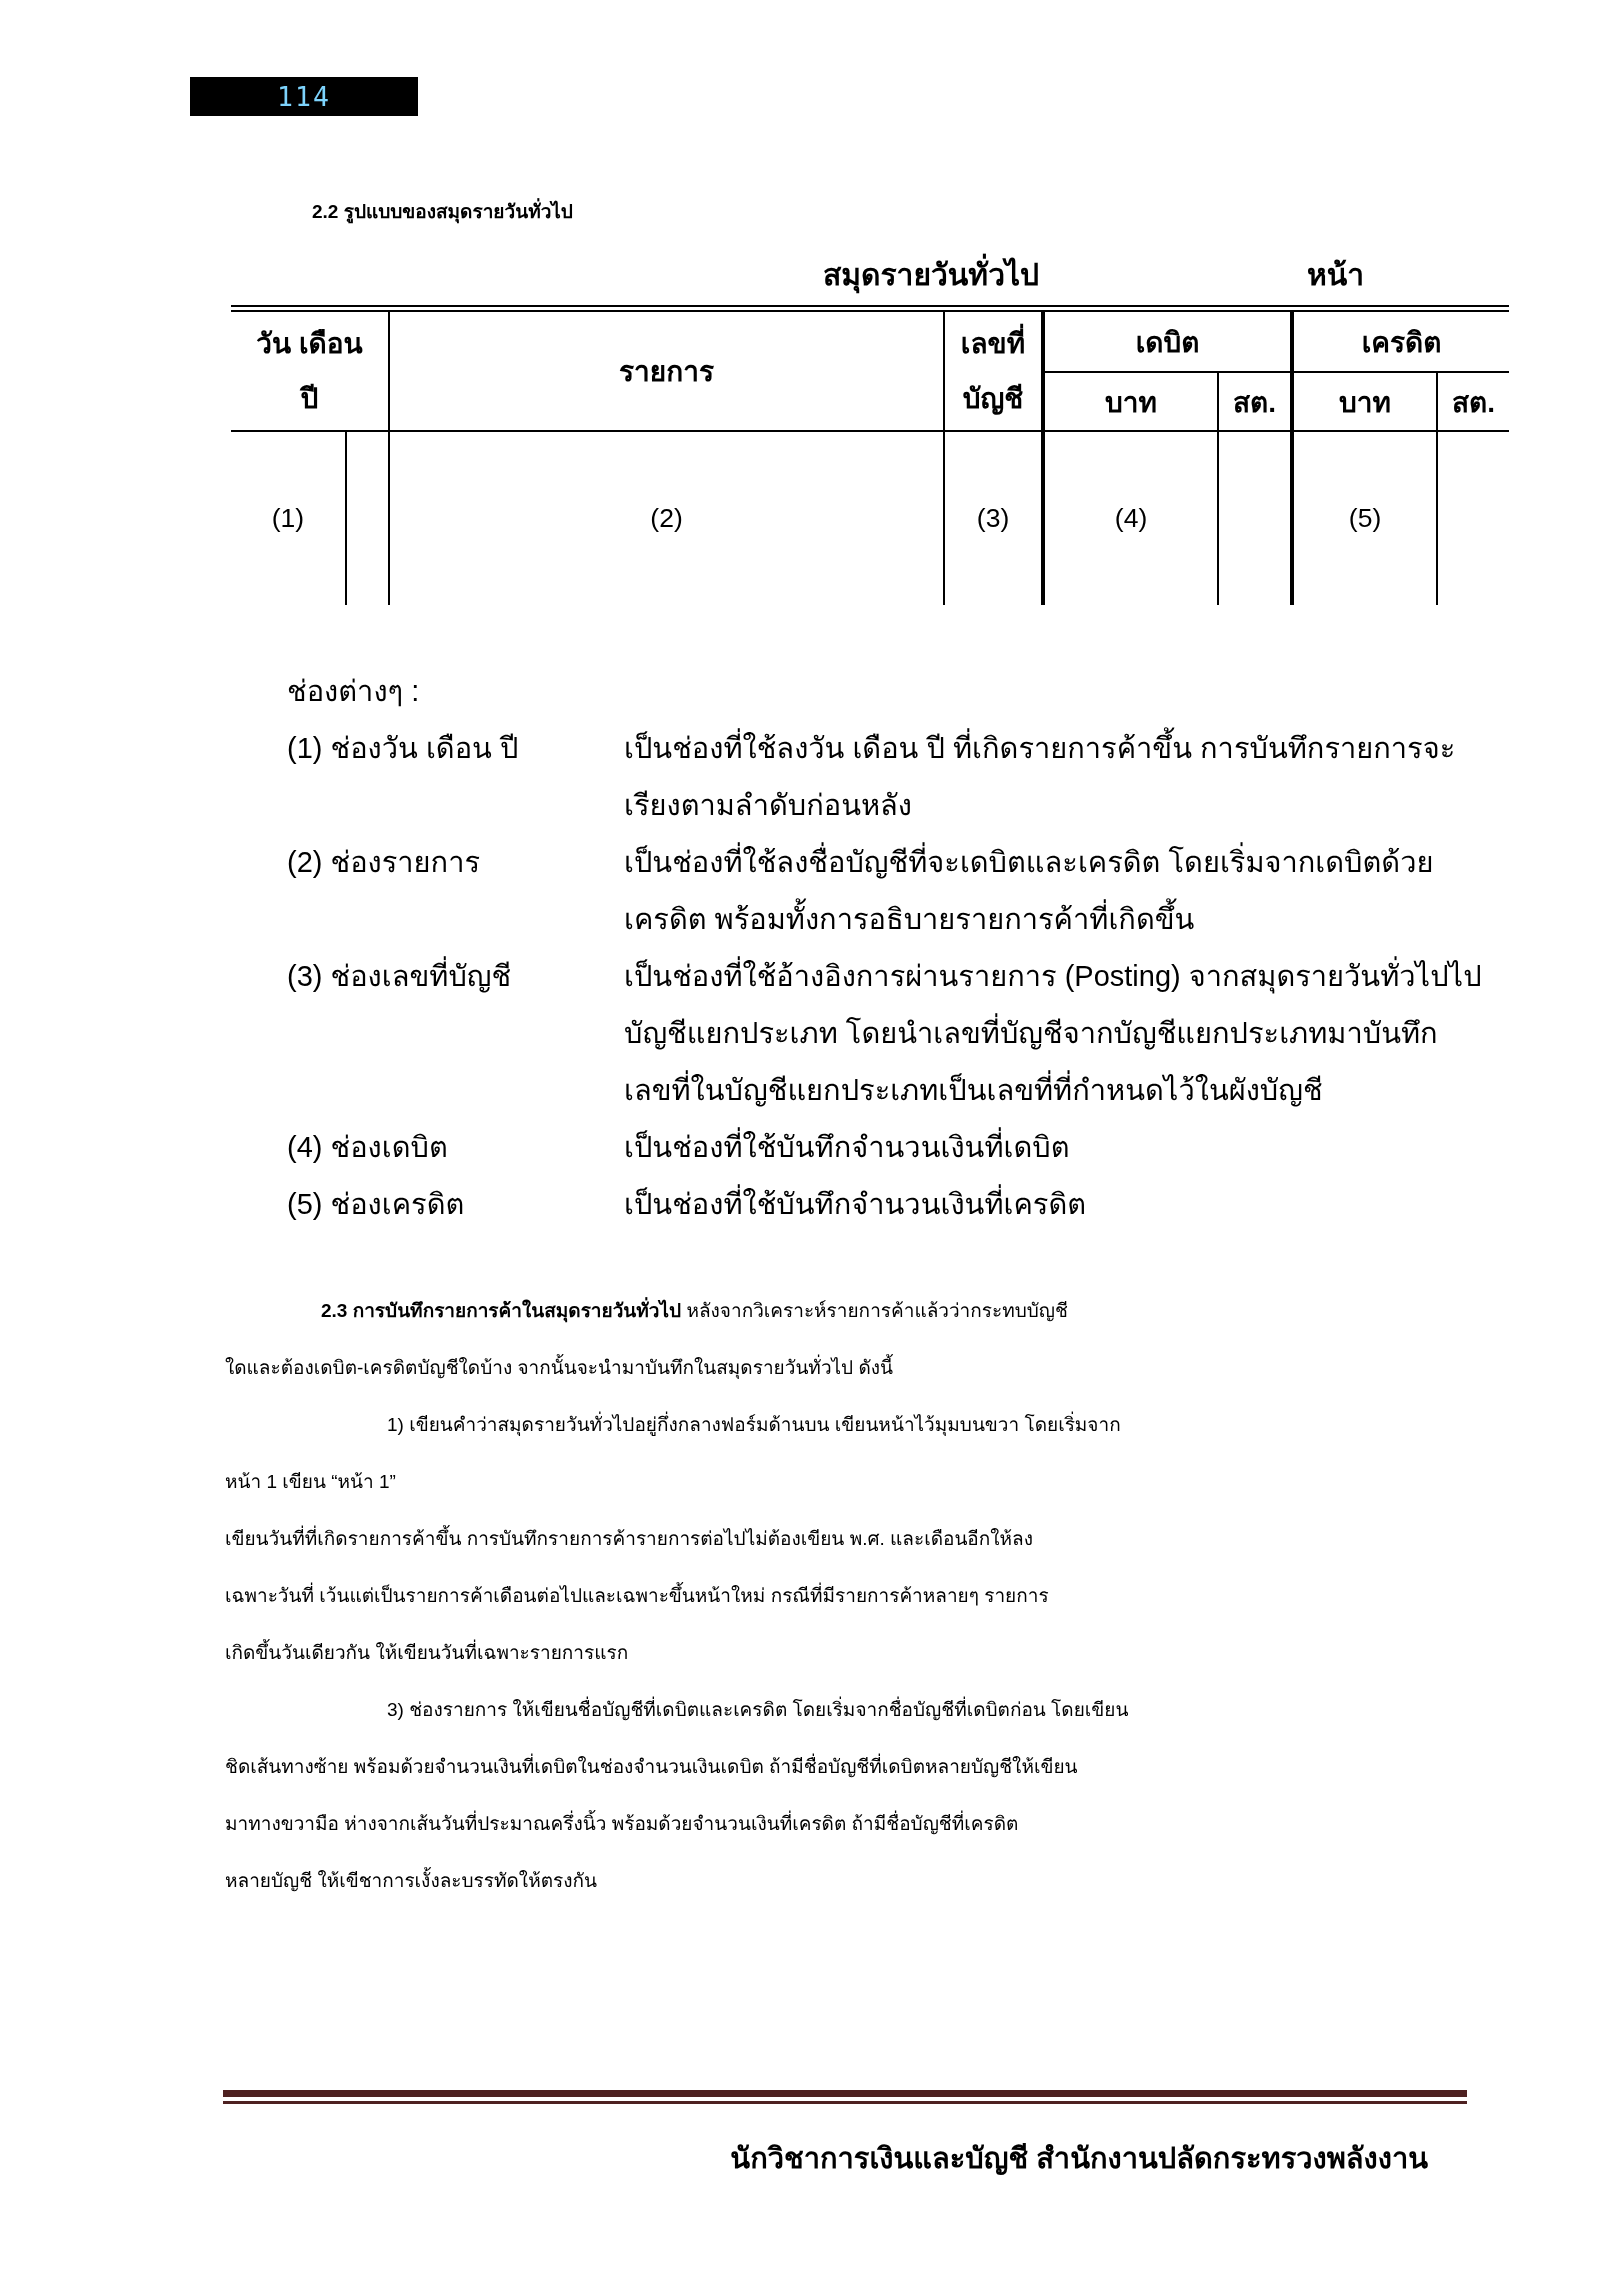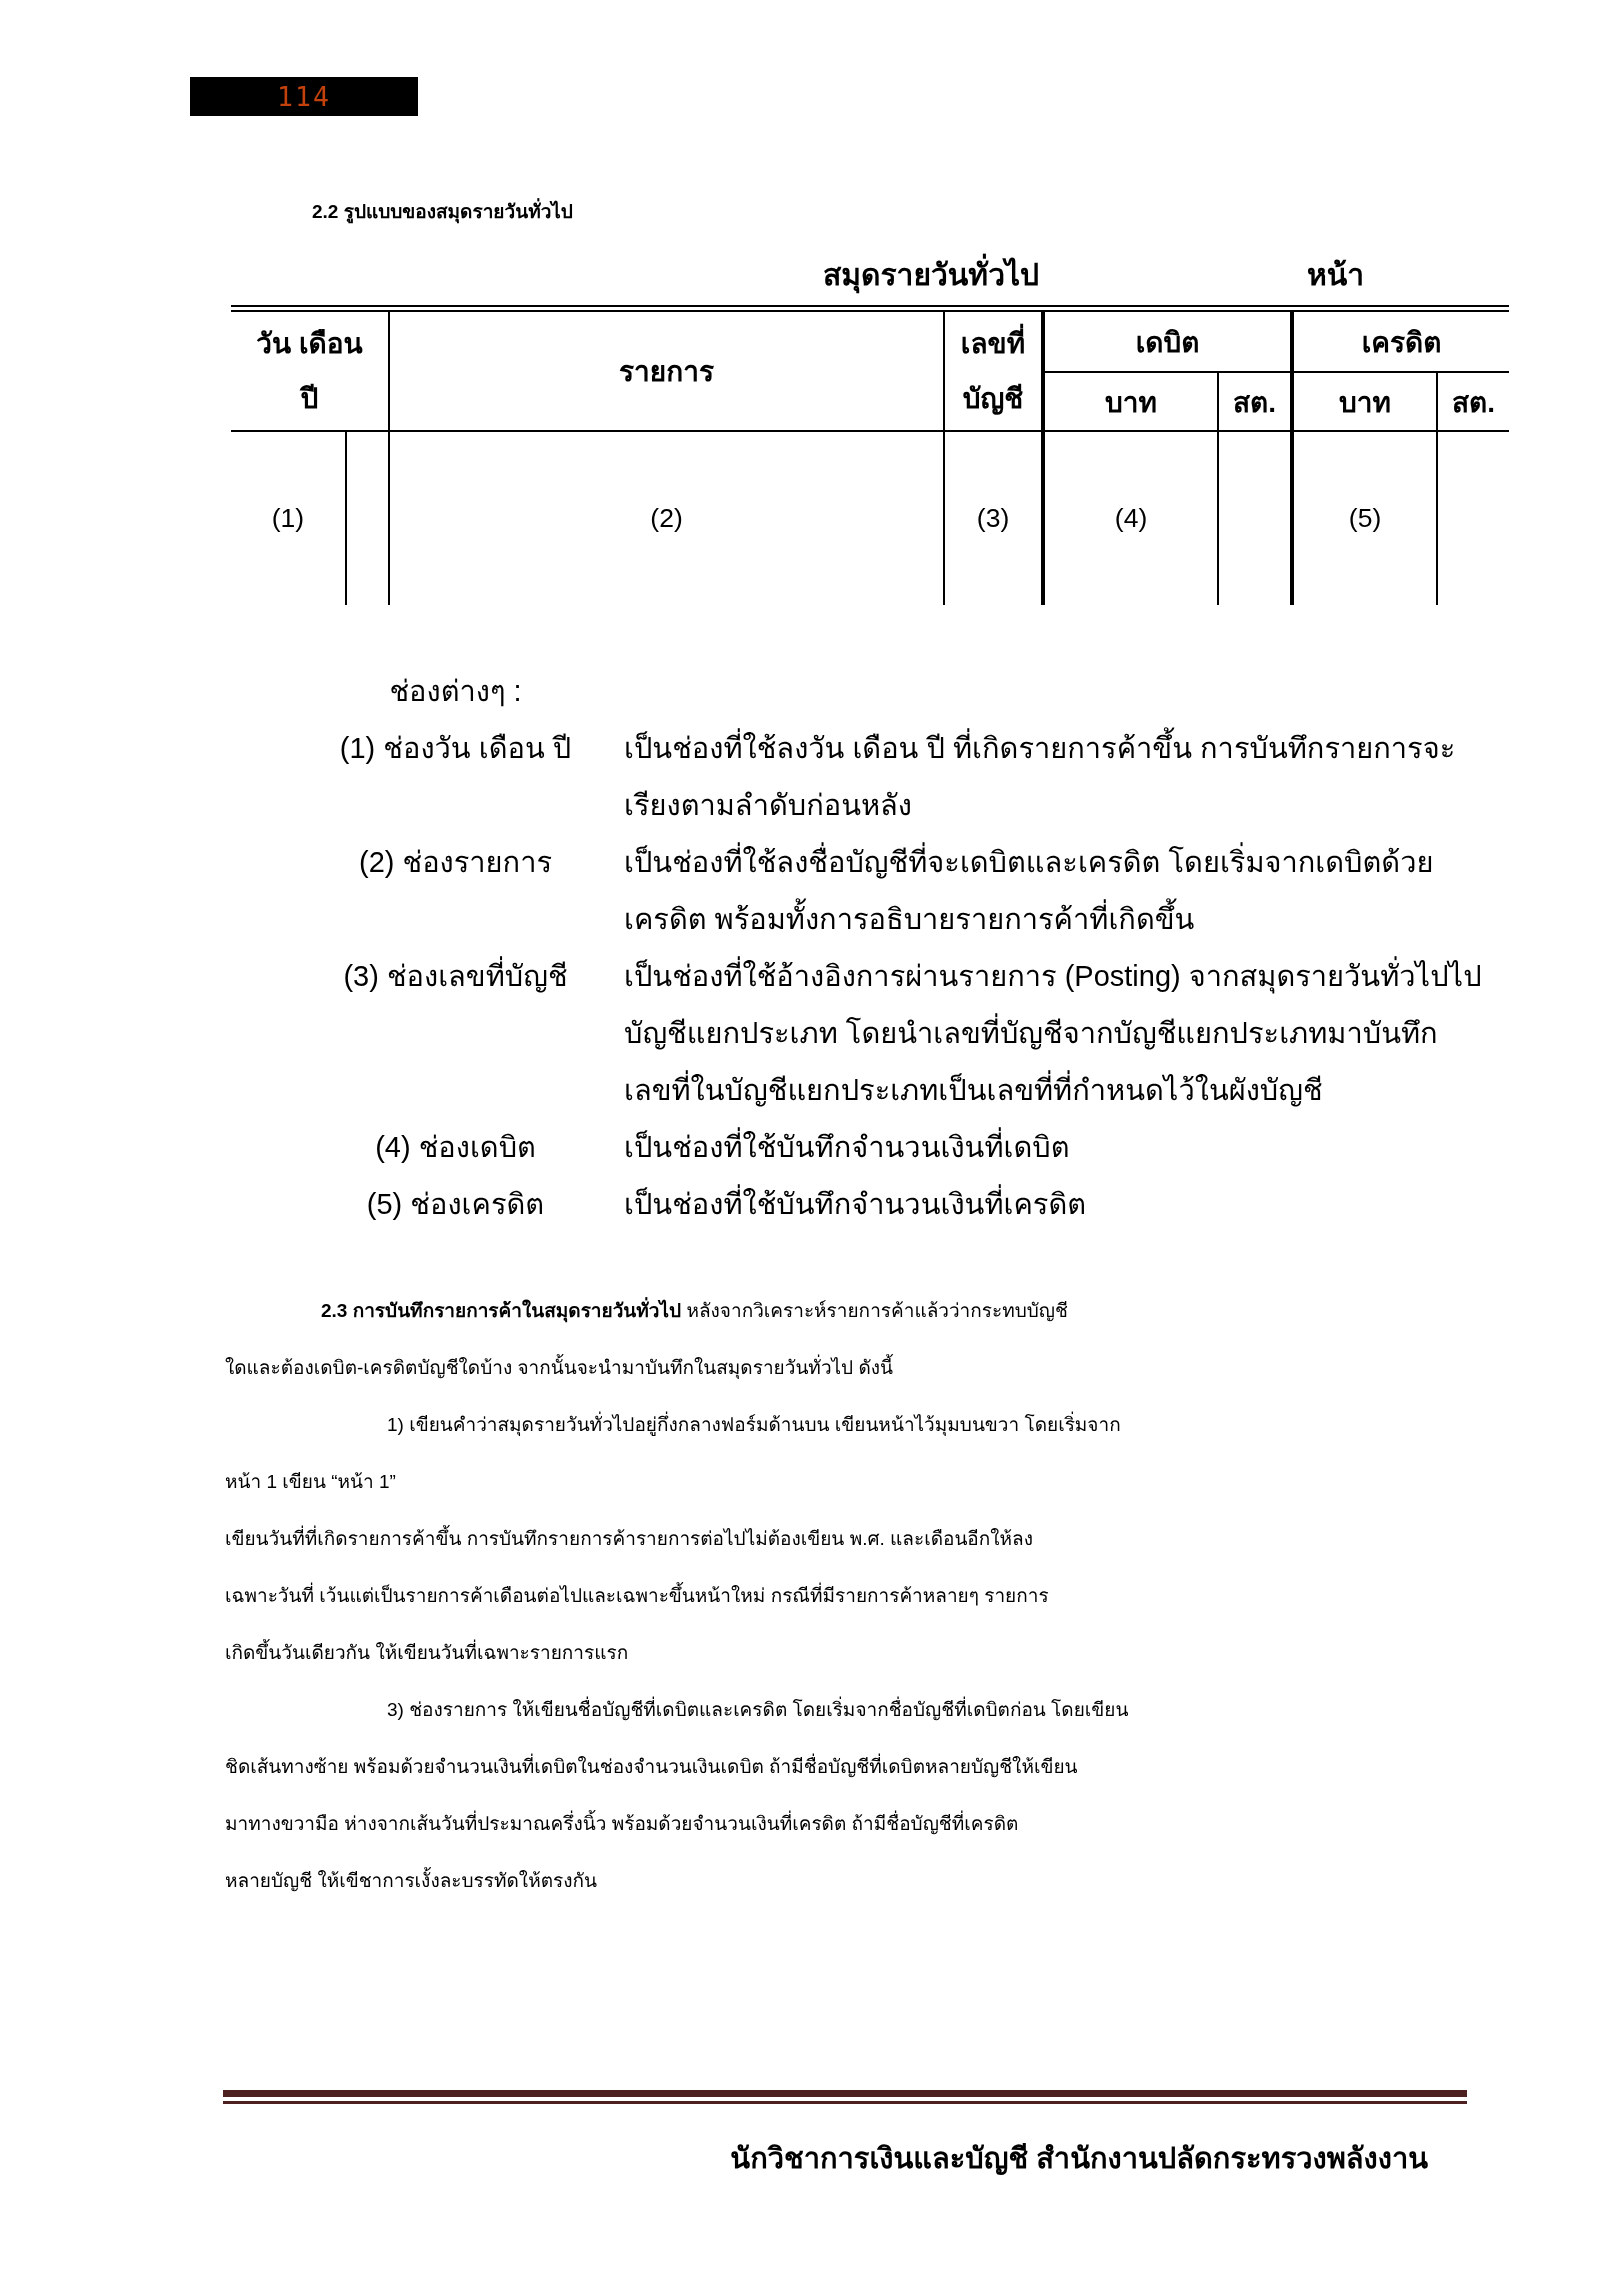--- a/index.html
+++ b/index.html
@@ -7,21 +7,21 @@
     position:relative;
     width:1621px;height:2293px;
     background:#ffffff;
     font-family:"Liberation Sans", sans-serif;
     color:#000;
     overflow:hidden;
   }
   
   .pagenum{
     position:absolute;left:190px;top:77px;width:228px;height:39px;
-    background:#000;color:#c2410c;
+    background:#000;color:#7dd3fc;
     display:flex;align-items:center;justify-content:center;
     font-family:"DejaVu Sans Mono", monospace;
     font-size:26.5px;letter-spacing:2px;
   }
   
   .h22{
     position:absolute;left:312px;top:196px;
     font-size:19px;font-weight:bold;white-space:nowrap;
   }
   .journal-title{
@@ -46,21 +46,21 @@
   .rt{border-right:2px solid #000;}      
   .rk{border-right:4.9px solid #000;}      
   .bb{border-bottom:2px solid #000;}     
   tr.hrow1 th{height:59px;}
   tr.hrow2 th{height:57px;margin-top:32px;}
   tr.brow td{height:173px;}
   th.two-line{line-height:55px;}
   
   .defs{position:absolute;left:287px;top:663px;}
   .def-row{display:flex;height:57px;line-height:57px;font-size:29px;white-space:nowrap;}
-  .def-label{width:337px;flex:0 0 337px;text-align:center;}
+  .def-label{width:337px;flex:0 0 337px;}
   .def-desc{flex:1;}
   
   .sec23{position:absolute;left:225px;top:1282px;width:1264px;}
   .pline{height:57px;line-height:57px;font-size:19px;white-space:nowrap;}
   .ind-head{padding-left:96px;}
   .ind1{padding-left:162px;}
   .bold{font-weight:bold;}
   
   .rule-thick{position:absolute;left:223px;top:2090px;width:1244px;height:6.9px;}
   .rule-thin{position:absolute;left:223px;top:2101px;width:1244px;height:2.9px;}

